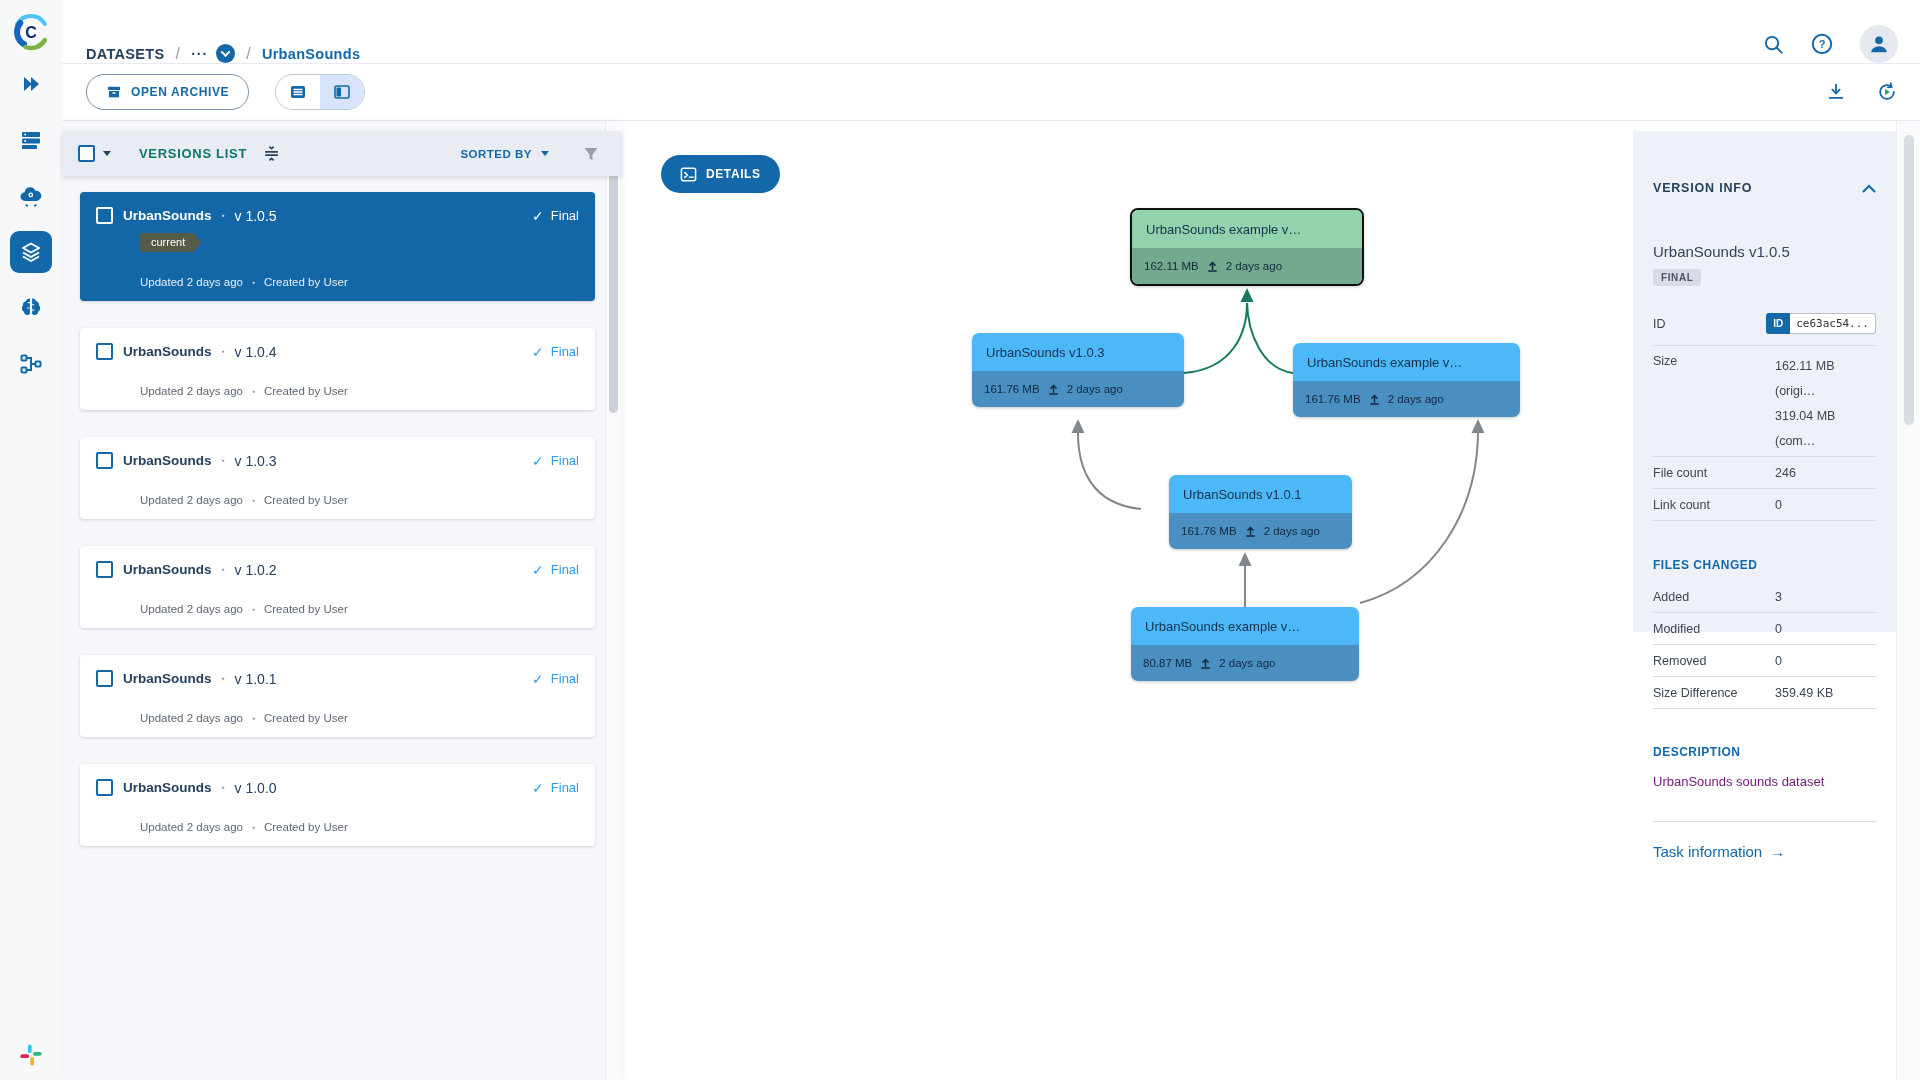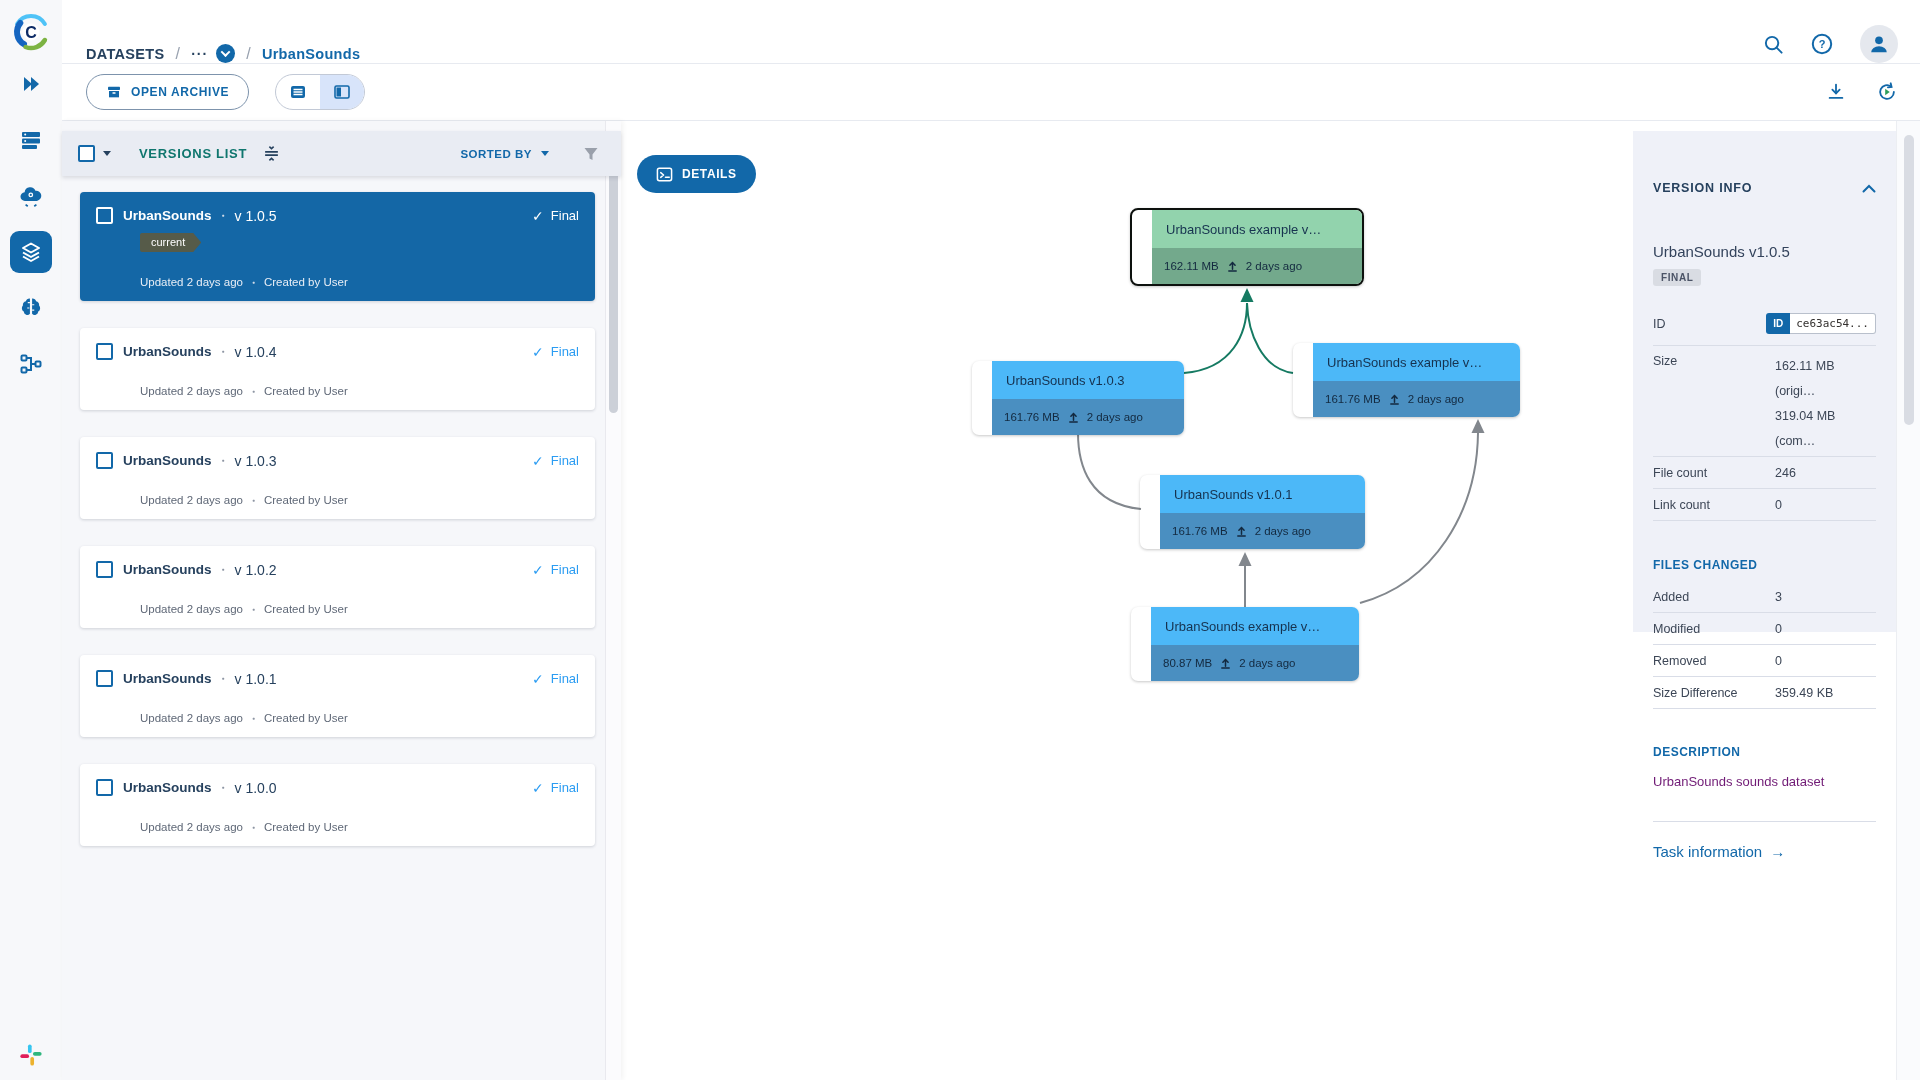--- a/index.html
+++ b/index.html
@@ -62,32 +62,32 @@
   .card.selected .card-title, .card.selected .card-ver { color:#fff; }
   .card.selected .final-badge { color:#fff; }
   .card.selected .card-meta { color:#e8eef6; }
   .card.selected .sep-dot { color:#cfdbe8; }
   .tag-current { margin:9px 0 0 44px; width:fit-content; background:#565b49; color:#fff; font-size:11px; padding:3px 16px 4px 11px; clip-path:polygon(0 0, calc(100% - 8px) 0, 100% 50%, calc(100% - 8px) 100%, 0 100%); border-radius:2px; }
   .v-scrollbar { position:absolute; top:0; right:0; bottom:0; width:16px; background:#fbfbfd; border-left:1px solid #e9e9ee; }
   .v-scrollbar .thumb { position:absolute; top:12px; left:3px; width:9px; height:280px; border-radius:5px; background:#ccd0d8; }
 
   
   .graph { flex:1; position:relative; background:#fff; min-width:0; }
-  .details-btn { position:absolute; left:16px; top:34px; height:38px; border:none; border-radius:19px; background:#1268a9; color:#fff; display:flex; align-items:center; gap:9px; padding:0 19px; font-size:12px; font-weight:700; letter-spacing:.6px; cursor:pointer; font-family:inherit; z-index:2; }
+  .details-btn { position:absolute; left:40px; top:34px; height:38px; border:none; border-radius:19px; background:#1268a9; color:#fff; display:flex; align-items:center; gap:9px; padding:0 19px; font-size:12px; font-weight:700; letter-spacing:.6px; cursor:pointer; font-family:inherit; z-index:2; }
   .edges { position:absolute; left:0; top:0; width:1012px; height:959px; }
-  .gnode { position:absolute; border-radius:7px; overflow:hidden; box-shadow:0 1px 3px rgba(0,0,0,.22); cursor:pointer;padding-left:20px; }
+  .gnode { position:absolute; border-radius:7px; overflow:hidden; box-shadow:0 1px 3px rgba(0,0,0,.22); cursor:pointer; }
   .gnode .nt { height:38px; display:flex; align-items:center; padding:0 14px; background:#4cb8f8; font-size:13px; color:#16324f; white-space:nowrap; overflow:hidden; }
   .gnode .nf { height:36px; display:flex; align-items:center; gap:7px; padding:0 12px; background:#4a8fc1; font-size:11.5px; color:#13293f; white-space:nowrap; }
   .gnode.green { border:2px solid #0d110e; border-radius:8px; }
   .gnode.green .nt { background:#92d3ad; }
   .gnode.green .nf { background:#73a98c; }
   .n1 { left:509px; top:87px;  width:234px; }
-  .n2 { left:351px; top:240px; width:212px; }
+  .n2 { left:351px; top:212px; width:212px; }
   .n3 { left:672px; top:222px; width:227px; }
-  .n4 { left:519px; top:354px; width:225px;text-align:center; }
+  .n4 { left:548px; top:354px; width:183px;text-align:center; }
   .n5 { left:510px; top:486px; width:228px; }
 
   
   .info-col { width:263px; flex-shrink:0; background:#fff; padding-top:10px; }
   .info-panel { background:#eff1f8; height:501px; padding:0 20px; }
   .ip-head { display:flex; align-items:center; justify-content:space-between; padding-top:50px; }
   .ip-title { font-size:12.5px; font-weight:700; letter-spacing:.8px; color:#26415e; }
   .ip-name { margin-top:48px; font-size:15px; color:#33435c; }
   .ip-badge { margin-top:9px; display:inline-block; background:#d9dce3; color:#4b5366; font-size:10px; font-weight:700; letter-spacing:.6px; padding:3px 8px; border-radius:3px; }
   .ip-row { display:flex; align-items:center; min-height:32px; font-size:12.5px; color:#3c4656; border-bottom:1px solid #d9dde7; }

